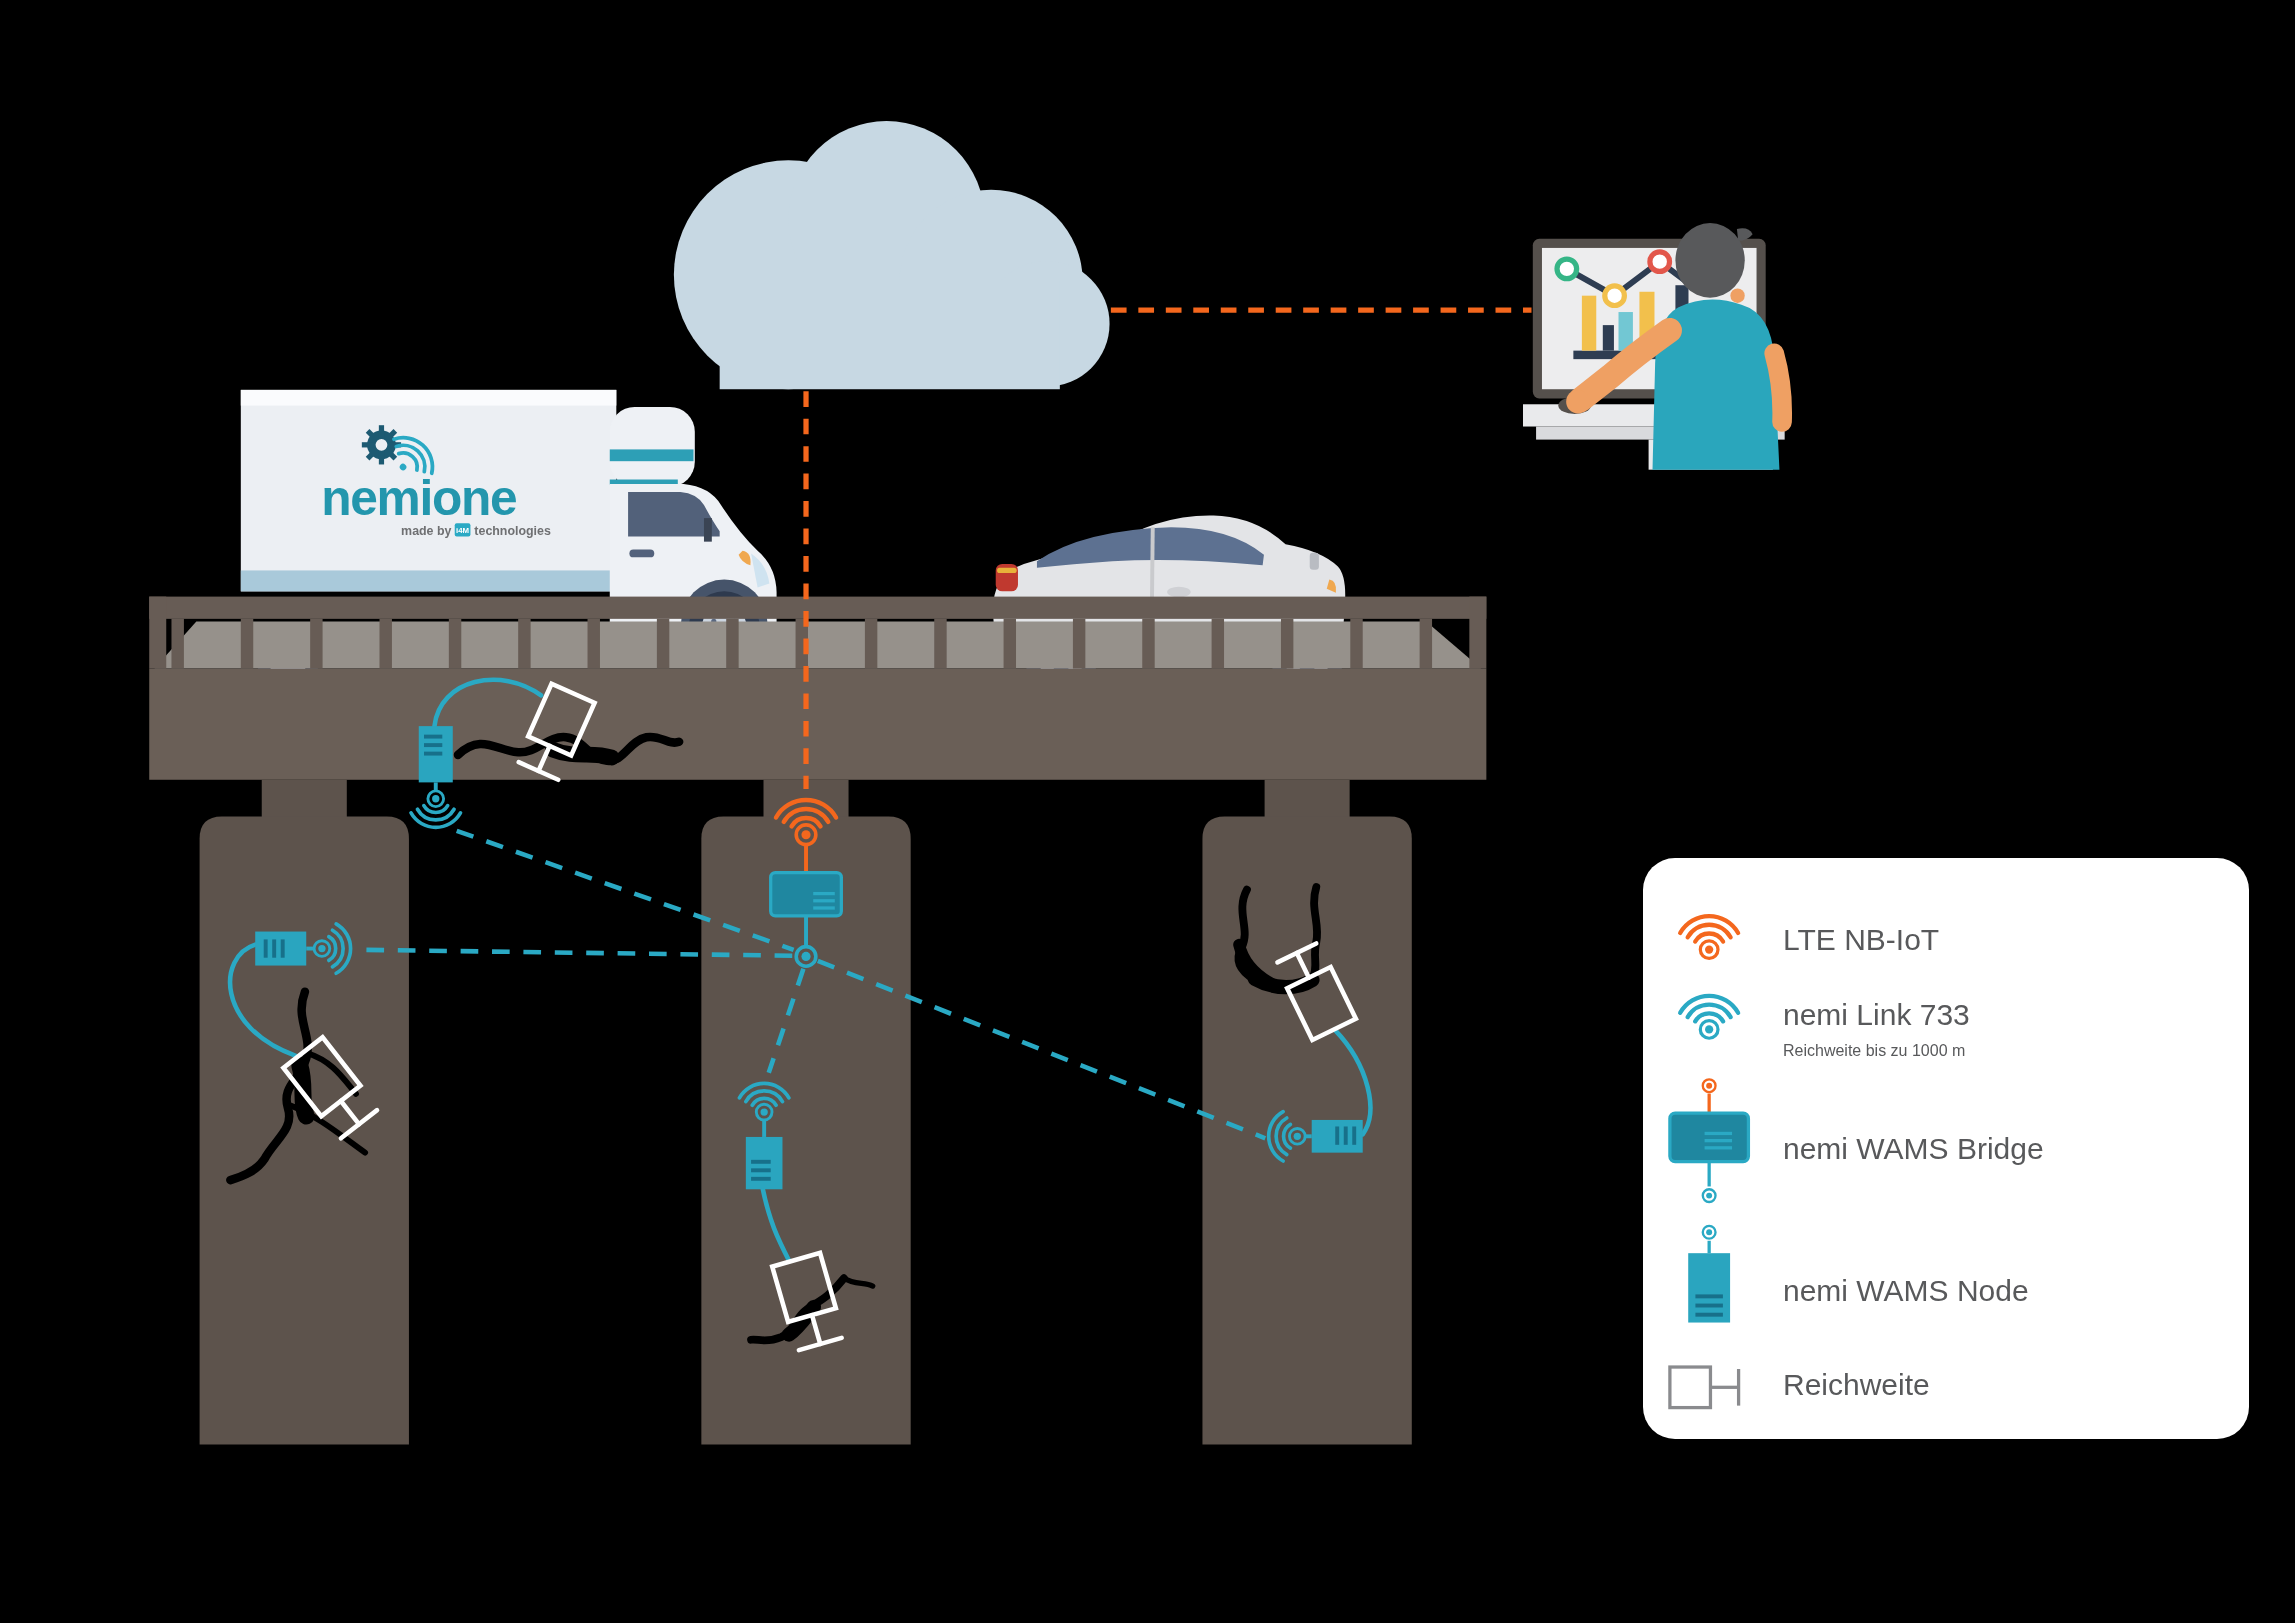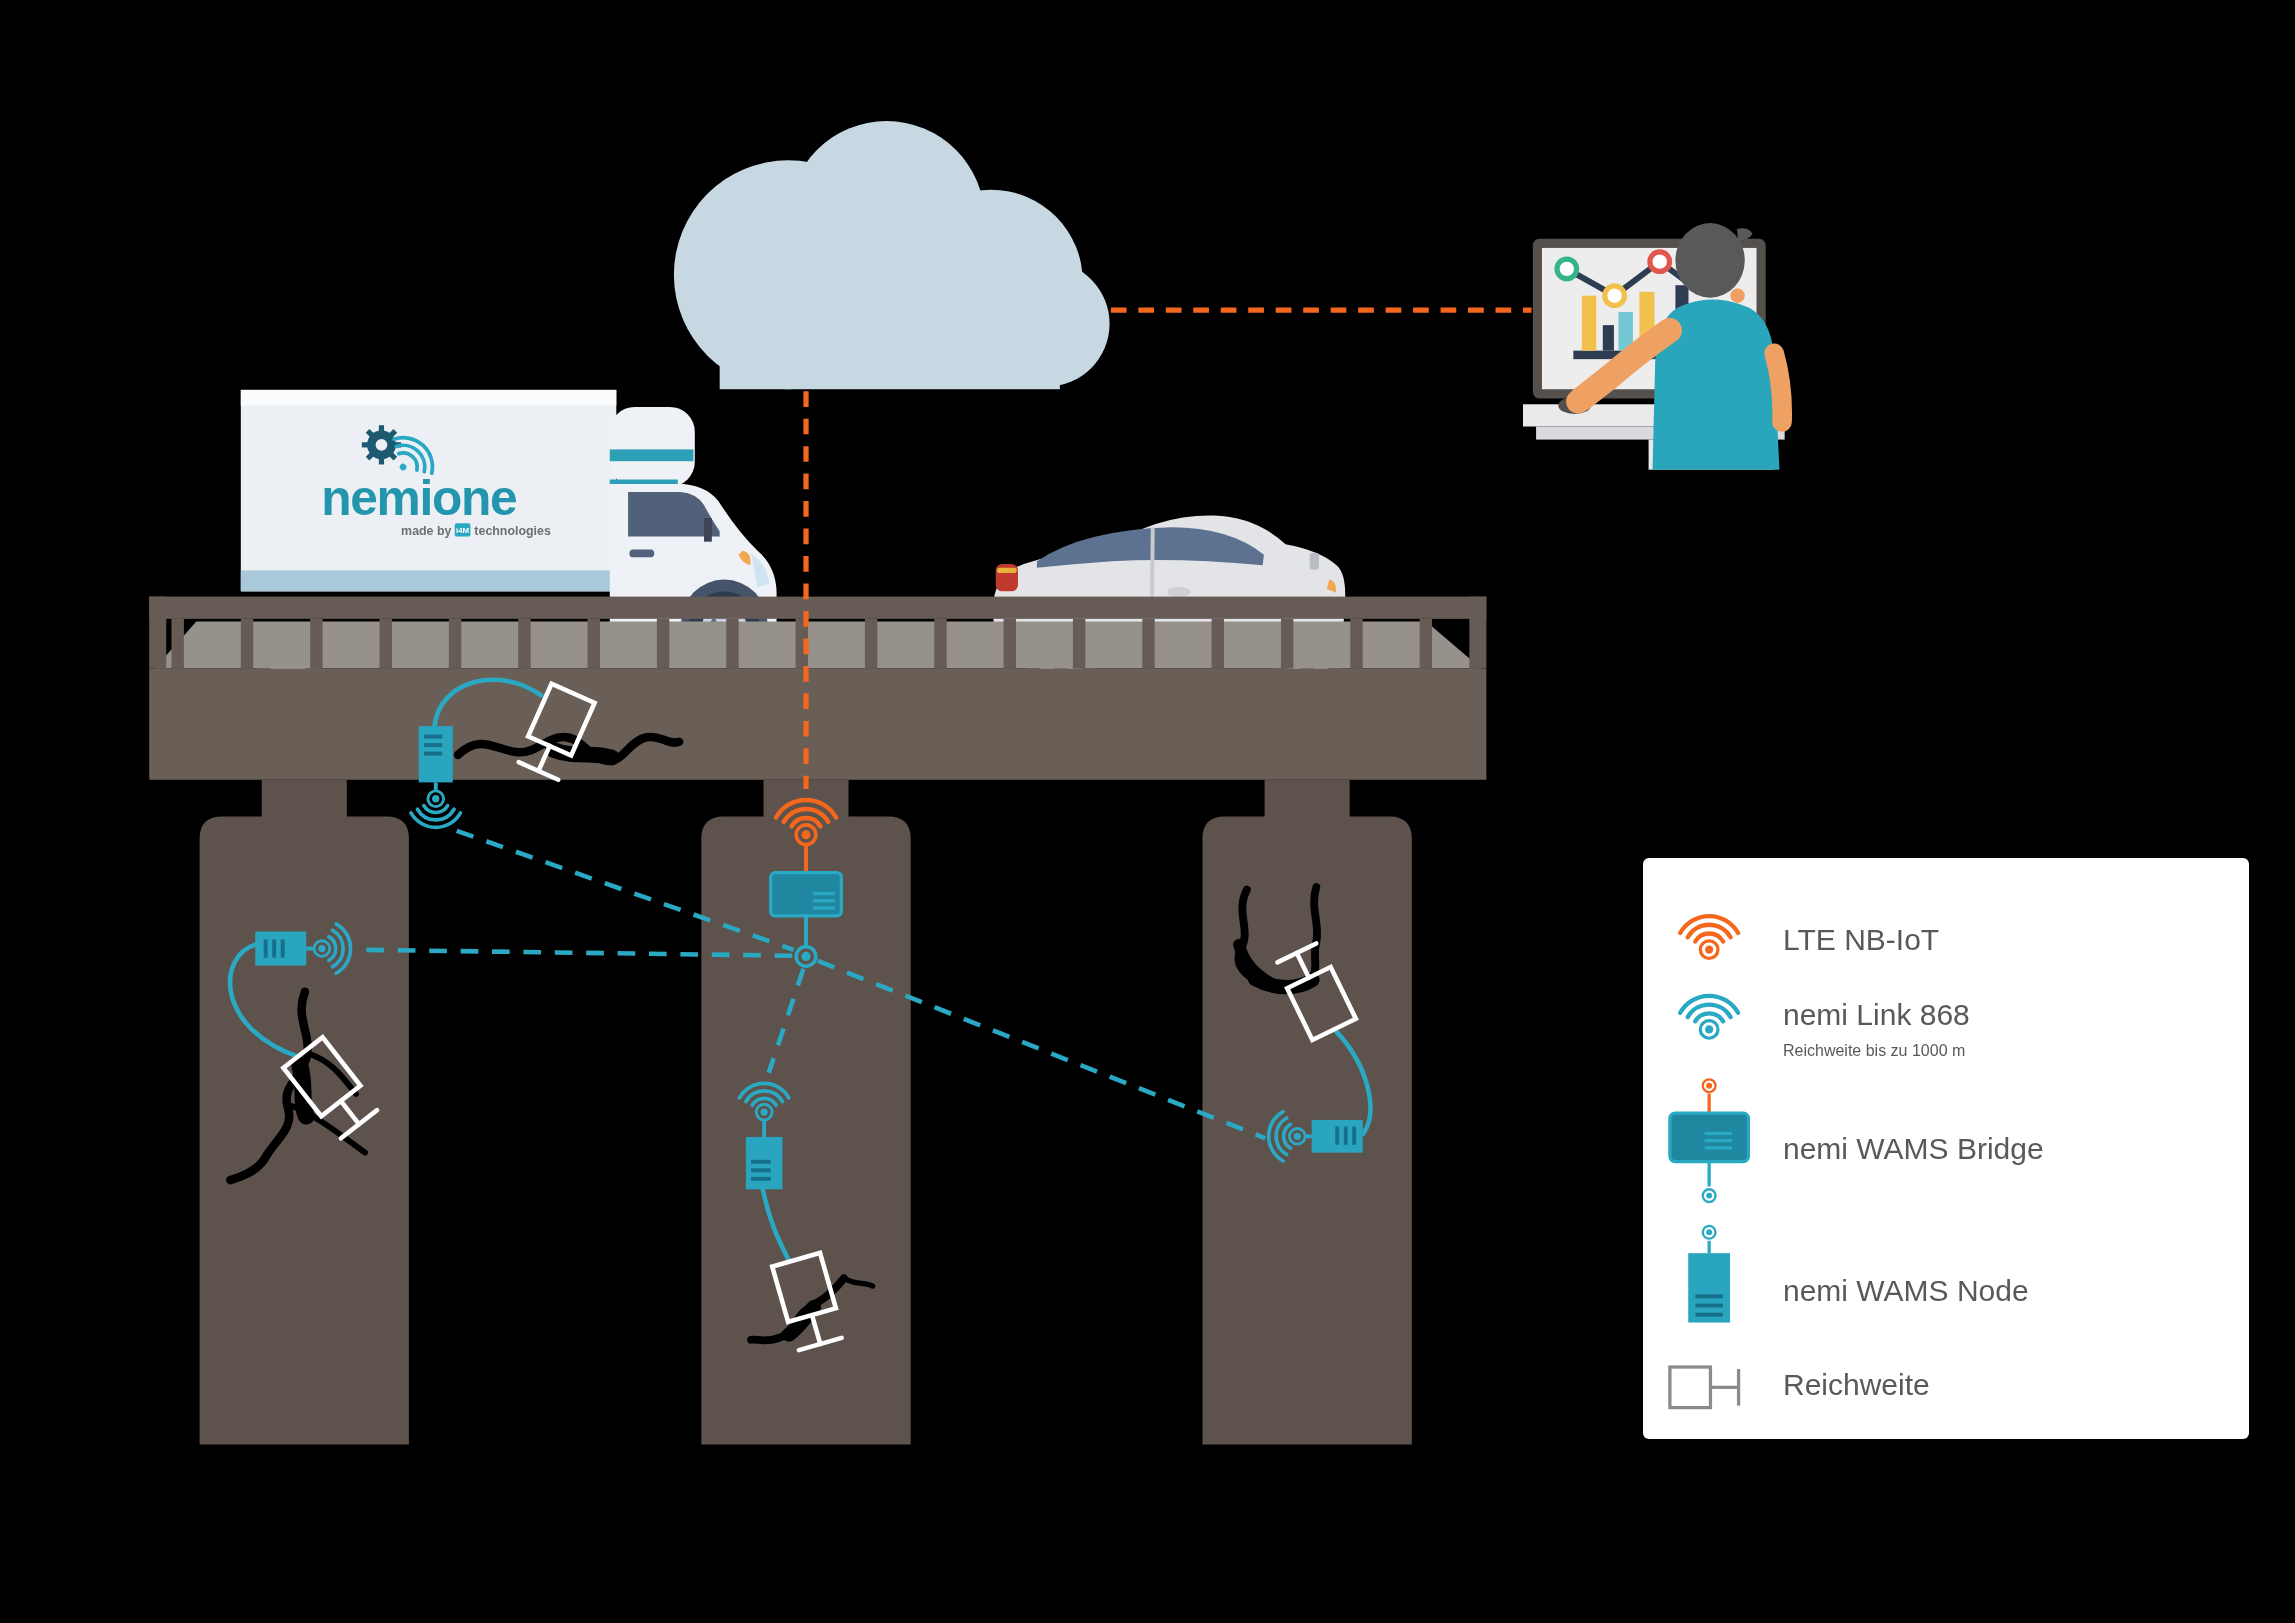--- a/index.html
+++ b/index.html
@@ -21,21 +21,21 @@
   .bridge-lines{ stroke:var(--accent_blue); stroke-width:5; }
   .sensor     { stroke:var(--sensor_white); stroke-width:7; fill:none; stroke-linecap:round; }
   .sensor-gray{ stroke:#8a8b8e; stroke-width:5; fill:none; }
   .crack      { stroke:var(--crack_black); fill:none; stroke-linecap:round; stroke-linejoin:round; }
   .rail       { fill:var(--rail_taupe); }
   .deck       { fill:var(--deck_taupe); }
   .road       { fill:var(--road_gray); }
   .pillar     { fill:var(--pillar_taupe); }
 
   .legend { position:absolute; left:1643px; top:858px; width:606px; height:581px;
-            background:var(--card_white); border-radius:6px; }
+            background:var(--card_white); border-radius:32px; }
   .legend svg { position:absolute; left:0; top:0; }
   .lg-label { position:absolute; left:140px; height:37px; line-height:37px;
               font-size:30px; color:var(--text_gray); white-space:nowrap; }
   .lg-sub   { position:absolute; left:140px; height:23.6px; line-height:23.6px;
               font-size:16px; color:var(--text_gray); white-space:nowrap; }
 </style>
 </head>
 <body>
 
 <div class="stage">
@@ -364,21 +364,21 @@
         <line x1="80" y1="698" x2="122" y2="698"></line>
       </g>
     </g>
     <g class="sensor-gray">
       <rect x="41" y="778" width="62" height="62"></rect>
       <line x1="103" y1="809" x2="146" y2="809"></line>
       <line x1="146" y1="781" x2="146" y2="837"></line>
     </g>
   </svg>
   <div class="lg-label" style="top:63px">LTE NB-IoT</div>
-  <div class="lg-label" style="top:138px">nemi Link 868</div>
+  <div class="lg-label" style="top:138px">nemi Link 733</div>
   <div class="lg-sub" style="top:181px">Reichweite bis zu 1000 m</div>
   <div class="lg-label" style="top:272px">nemi WAMS Bridge</div>
   <div class="lg-label" style="top:414px">nemi WAMS Node</div>
   <div class="lg-label" style="top:508px">Reichweite</div>
 </div>
 
 </div>
 
 
 </body></html>

